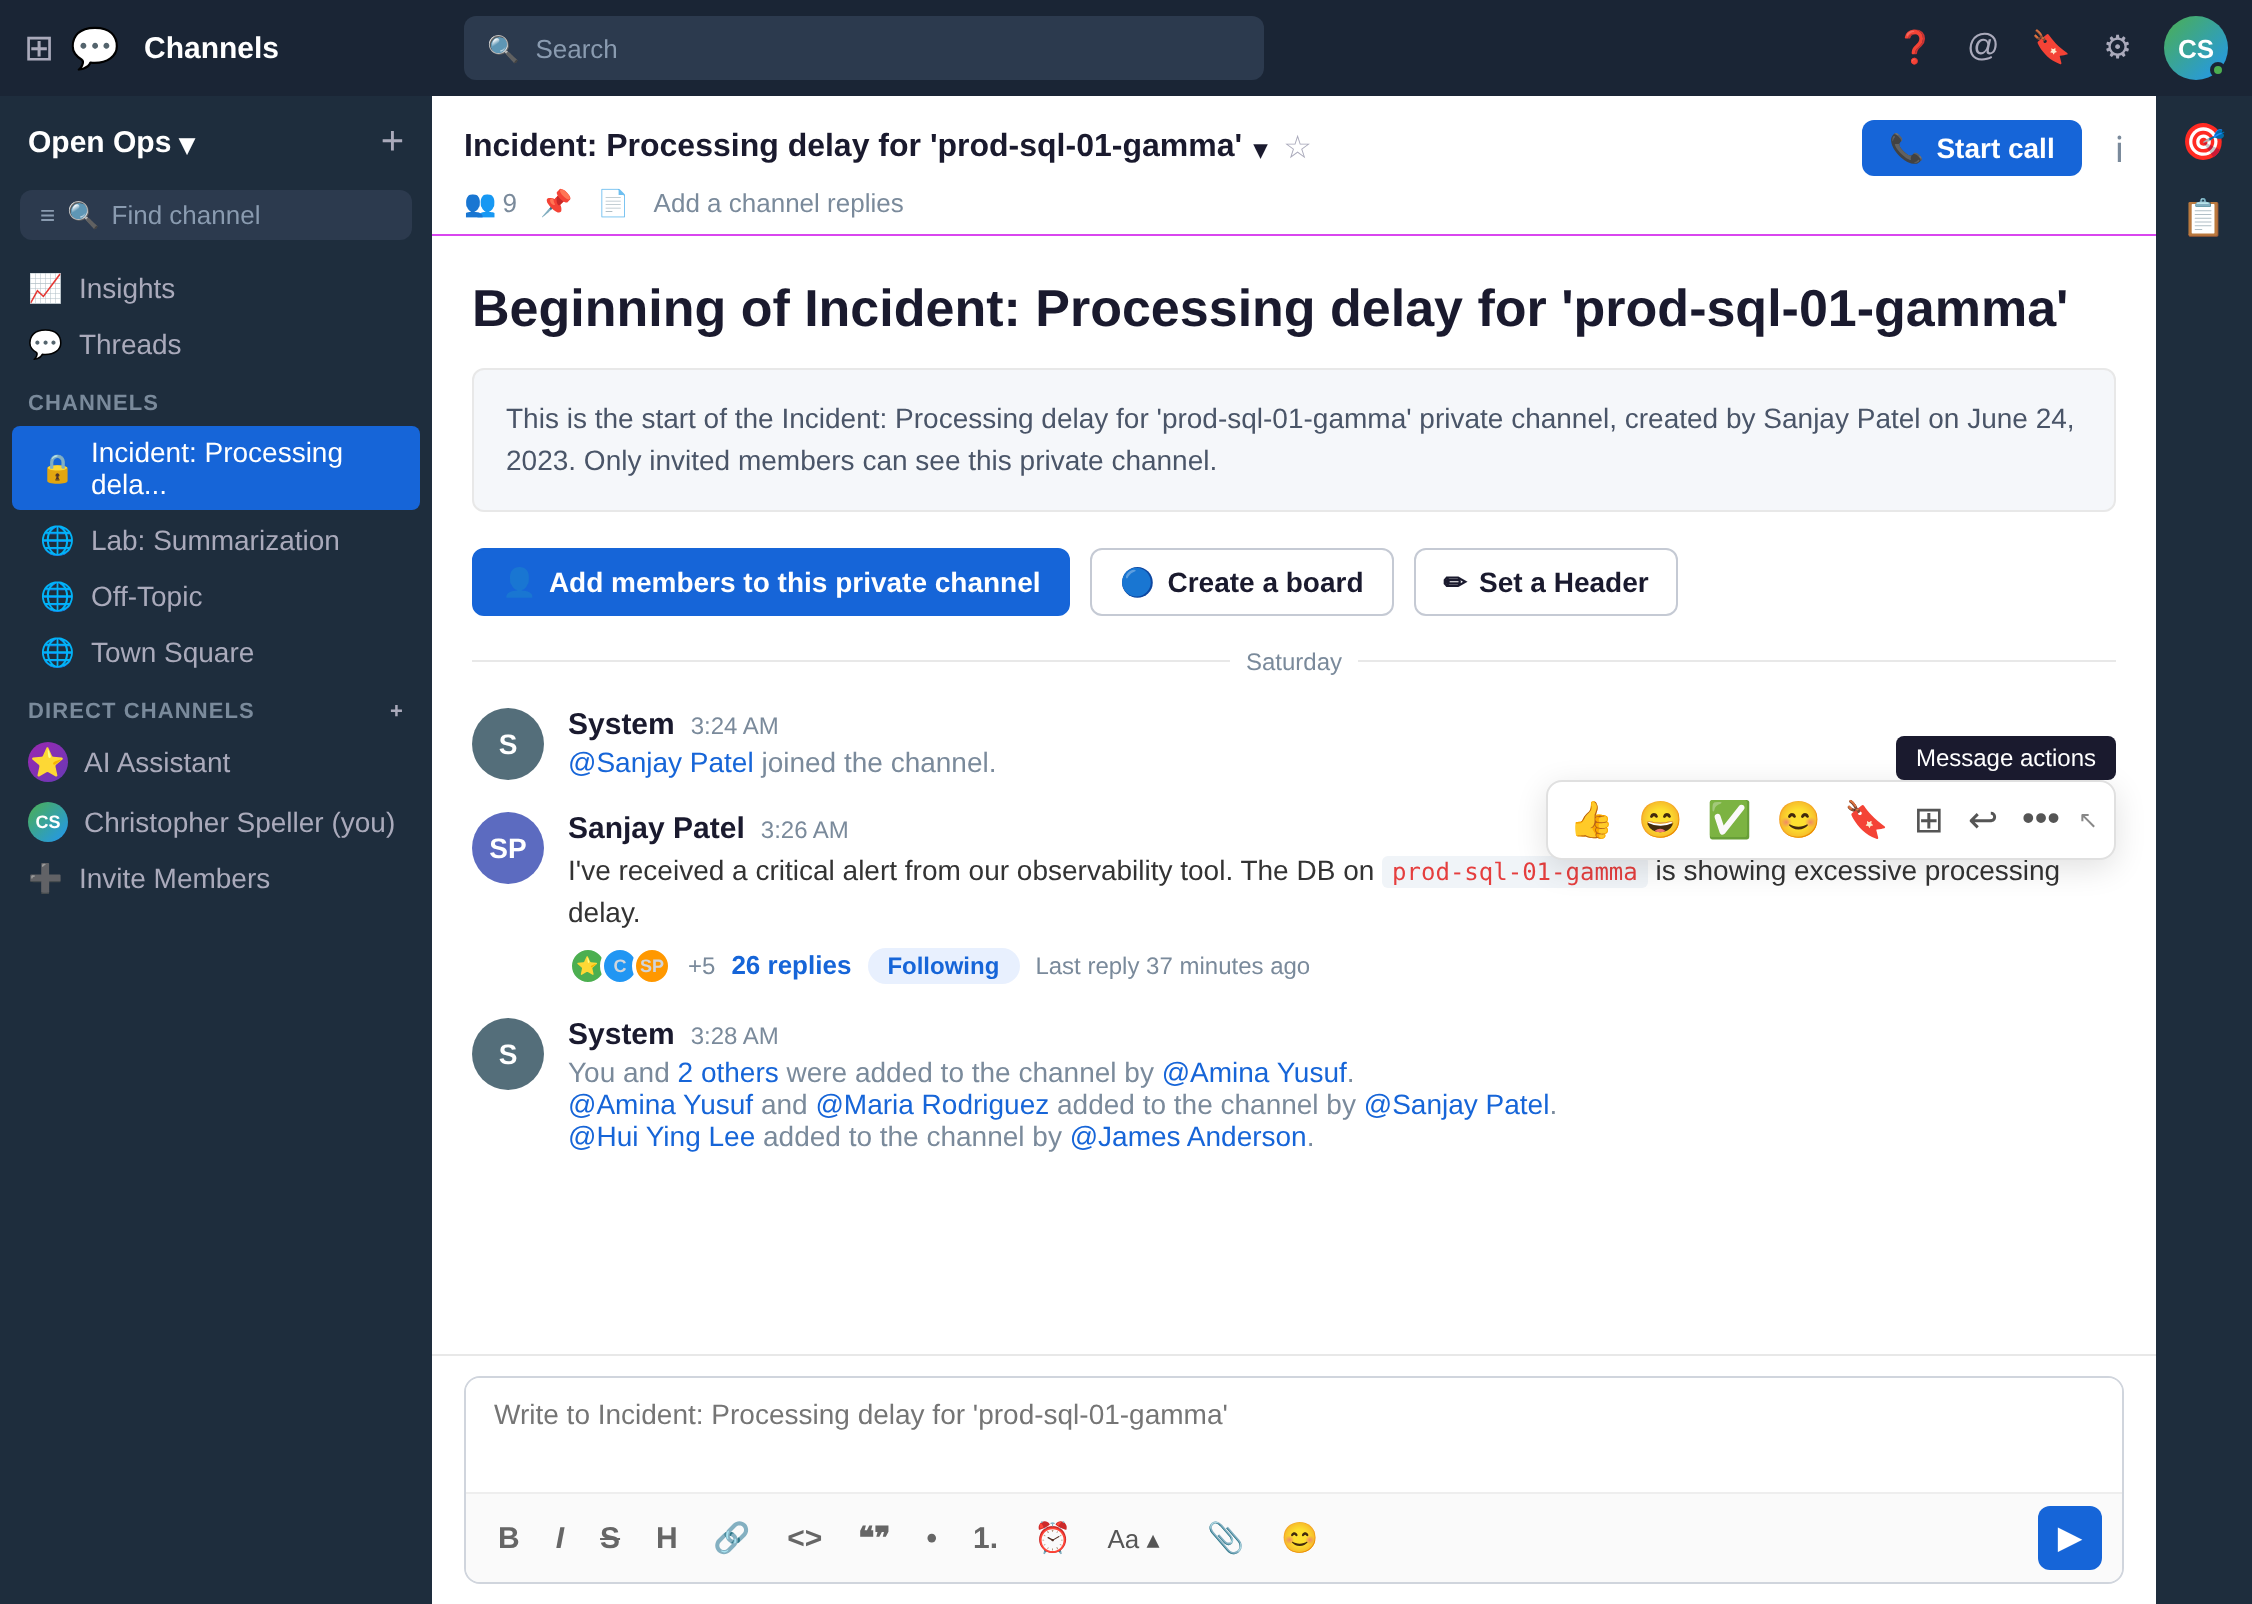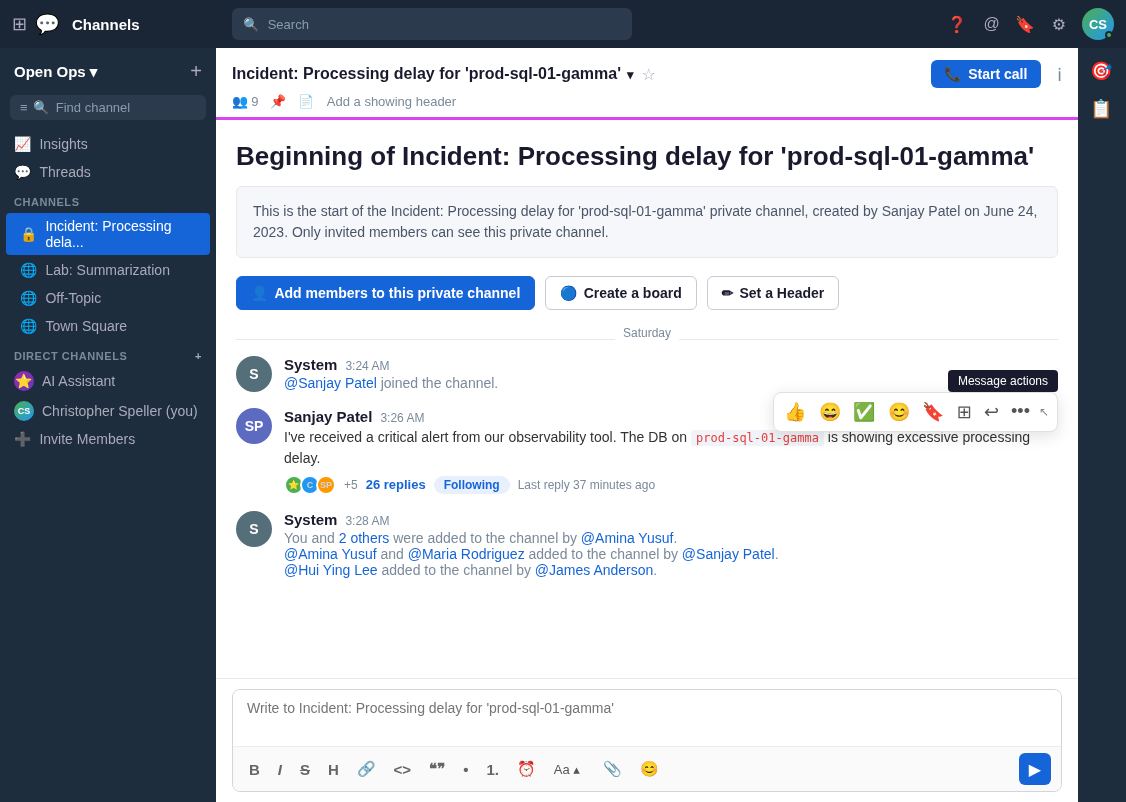--- a/index.html
+++ b/index.html
@@ -116,21 +116,21 @@
     }
     .right-sidebar-icon { color: #aab; font-size: 18px; cursor: pointer; }
     .right-sidebar-icon.active { color: #1e88e5; }
 
     
     .main-content { flex: 1; display: flex; flex-direction: column; background: #fff; overflow: hidden; }
 
     
     .channel-header {
       padding: 12px 16px 8px;
-      border-bottom: 3px solid #d946ef;
+      border-bottom: 1px solid #d946ef;
       background: #fff;
       flex-shrink: 0;
     }
     .channel-title-row { display: flex; align-items: center; gap: 8px; margin-bottom: 6px; }
     .channel-title { font-size: 16px; font-weight: 700; color: #1a1a2e; display: flex; align-items: center; gap: 6px; }
     .channel-meta-row { display: flex; align-items: center; gap: 12px; color: #7a8a9b; font-size: 13px; }
     .start-call-btn {
       margin-left: auto;
       display: flex; align-items: center; gap: 6px;
       background: #1665d8; color: #fff;
@@ -152,21 +152,21 @@
     .action-buttons { display: flex; gap: 10px; margin: 16px 0; }
     .action-btn {
       display: flex; align-items: center; gap: 6px;
       padding: 8px 14px; border-radius: 6px; font-size: 14px; font-weight: 600;
       cursor: pointer; border: 1px solid #c5cad4; background: #fff; color: #1a1a2e;
     }
     .action-btn.primary { background: #1665d8; color: #fff; border-color: #1665d8; }
 
     .day-divider {
       text-align: center; color: #7a8a9b; font-size: 12px;
-      margin: 16px 0; display: flex; align-items: flex-end; gap: 8px;
+      margin: 16px 0; display: flex; align-items: center; gap: 8px;
     }
     .day-divider::before, .day-divider::after {
       content: ''; flex: 1; border-top: 1px solid #e8e8e8;
     }
 
     .message-group { display: flex; gap: 12px; margin-bottom: 16px; position: relative; }
     .message-avatar { width: 36px; height: 36px; border-radius: 50%; flex-shrink: 0; display: flex; align-items: center; justify-content: center; font-size: 14px; font-weight: 700; color: #fff; }
     .message-body { flex: 1; }
     .message-header { display: flex; align-items: baseline; gap: 8px; margin-bottom: 2px; }
     .message-author { font-size: 15px; font-weight: 700; color: #1a1a2e; }
@@ -349,21 +349,21 @@
         </button>
         <span class="info-icon">ℹ</span>
       </div>
       <div class="channel-meta-row">
         <span style="display:flex;align-items:center;gap:3px;">
           <span>👥</span>
           <span>9</span>
         </span>
         <span style="cursor:pointer;">📌</span>
         <span style="cursor:pointer;">📄</span>
-        <span style="cursor:pointer;">Add a showing header</span>
+        <span style="cursor:pointer;">Add a channel replies</span>
       </div>
     </div>
 
     <div class="chat-area">
 
       <div class="channel-beginning">
         <h1 class="channel-beginning-title">Beginning of Incident: Processing delay for 'prod-sql-01-gamma'</h1>
         <div class="channel-desc-box">
           <span>This is the start of the Incident: Processing delay for 'prod-sql-01-gamma' private channel, created by Sanjay Patel on June 24, 2023. Only invited members can see this private channel.</span>
         </div>

